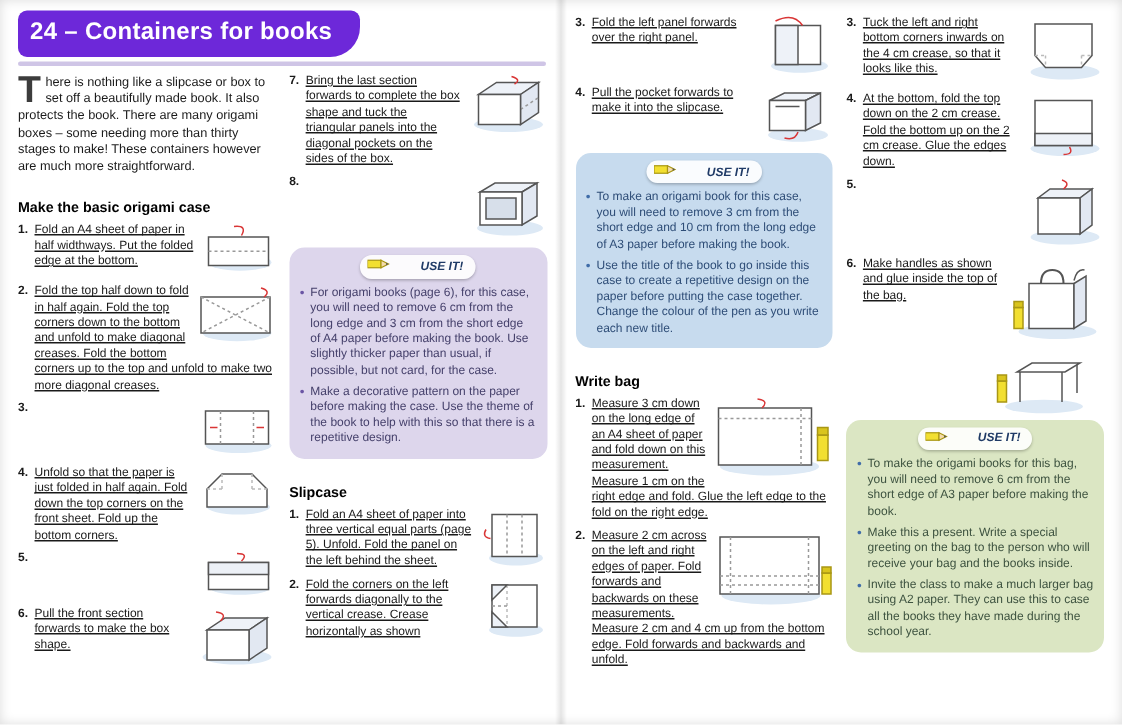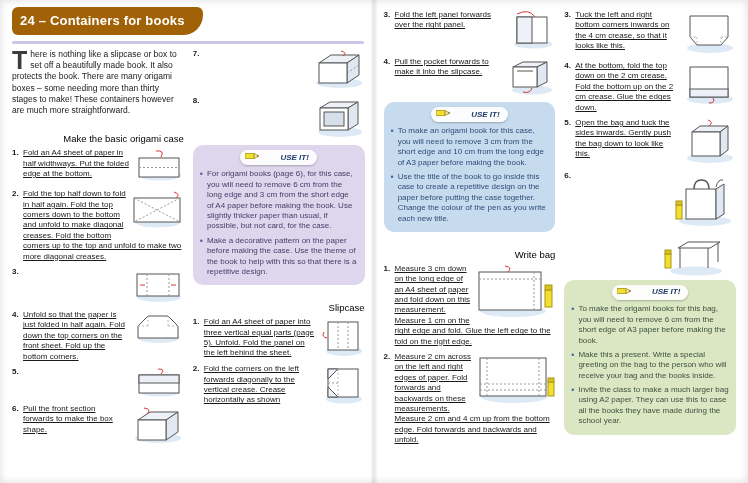--- a/index.html
+++ b/index.html
@@ -16,33 +16,33 @@
     content:"";position:absolute;left:370px;top:0;width:8px;height:100%;
     background:linear-gradient(to right,rgba(0,0,0,0),rgba(0,0,0,.10),rgba(0,0,0,0));
     pointer-events:none;
   }
   .page{width:374px;height:483px;padding:7px 9px 16px 12px;position:relative;overflow:hidden;}
   .page-right{padding:10px 12px 16px 10px;}
 
   
   .banner{position:relative;height:33px;margin-bottom:9px;}
   .banner-pill{
-    display:inline-block;background:#a16207;color:#fff;font-weight:bold;
-    font-size:13px;letter-spacing:.2px;padding:6px 18px 7px 8px;
+    display:inline-block;background:#6d28d9;color:#fff;font-weight:bold;
+    font-size:16px;letter-spacing:.2px;padding:6px 18px 7px 8px;
     border-radius:6px 6px 20px 6px;
   }
   .banner-line{position:absolute;left:0;bottom:-4px;width:352px;height:3px;background:#cfc5e6;border-radius:2px;}
 
   .cols{display:flex;gap:9px;}
   .col{flex:1 1 0;min-width:0;}
 
   .intro{font-size:8.5px;line-height:1.32;margin:0 0 6px 0;text-align:left;}
   .dropcap{float:left;font-size:25px;line-height:20px;font-weight:bold;color:#3c3c3c;margin:1px 3px 0 0;}
 
-  h3{font-size:9.5px;margin:17px 0 4px 0;font-weight:normal;color:#000;text-align:right;}
+  h3{font-size:9.5px;margin:17px 0 4px 0;font-weight:bold;color:#000;}
 
   .step{display:flex;margin:0 0 5px 0;font-size:8px;line-height:1.3;}
   .step .num{flex:0 0 11px;font-weight:bold;}
   .step .stext{flex:1 1 auto;display:flow-root;min-width:0;text-decoration:underline;}
   .fig{float:right;margin:0 0 2px 4px;}
   .fig svg{display:block;}
 
   
   .useit{border-radius:10px;padding:5px 7px 4px 7px;margin:4px 0 8px 0;font-size:8px;line-height:1.3;}
   .useit-case{background:#ddd6ec;color:#45406b;}
@@ -183,20 +183,21 @@
             <span class="fig">
               <svg width="54" height="40" viewBox="0 0 54 40">
                 <ellipse cx="28" cy="34" rx="23" ry="5" fill="#dde9f5"></ellipse>
                 <polygon points="8,14 36,14 48,6 20,6" fill="#eef2f8" stroke="#555"></polygon>
                 <polygon points="36,14 48,6 48,26 36,34" fill="#e2e8f2" stroke="#555"></polygon>
                 <line x1="36" y1="24" x2="48" y2="16" stroke="#999" stroke-dasharray="2 2"></line>
                 <rect x="8" y="14" width="28" height="20" fill="#fff" stroke="#555"></rect>
                 <path d="M30 2q7 2 2 5" fill="none" stroke="#d93636"></path>
               </svg>
             </span>
+            <span>Bring the last section forwards to complete the box shape and tuck the triangular panels into the diagonal pockets on the sides of the box.</span>
           </div>
         </div>
 
         <div class="step">
           <span class="num">8.</span>
           <div class="stext">
             <span class="fig">
               <svg width="52" height="42" viewBox="0 0 52 42">
                 <ellipse cx="27" cy="36" rx="22" ry="5" fill="#dde9f5"></ellipse>
                 <polygon points="7,12 35,12 45,6 17,6" fill="#eef2f8" stroke="#555"></polygon>
@@ -415,40 +416,40 @@
           <div class="stext">
             <span class="fig">
               <svg width="54" height="46" viewBox="0 0 54 46">
                 <ellipse cx="28" cy="40" rx="23" ry="5" fill="#dde9f5"></ellipse>
                 <polygon points="10,14 38,14 46,8 18,8" fill="#eef2f8" stroke="#555"></polygon>
                 <polygon points="38,14 46,8 46,32 38,38" fill="#e2e8f2" stroke="#555"></polygon>
                 <rect x="10" y="14" width="28" height="24" fill="#fff" stroke="#555"></rect>
                 <path d="M26 2q6 2 1 6" fill="none" stroke="#d93636"></path>
               </svg>
             </span>
-            <span>Open the bag and tuck the sides inwards. Gently push the bag down to look like this.</span>
           </div>
         </div>
 
         <div class="step">
           <span class="num">6.</span>
           <div class="stext">
             <span class="fig">
               <svg width="62" height="56" viewBox="0 0 62 56">
                 <ellipse cx="31" cy="50" rx="26" ry="5" fill="#dde9f5"></ellipse>
                 <path d="M20 18q0-9 7.5-9t7.5 9" fill="none" stroke="#555" stroke-width="1.4"></path>
                 <path d="M42 16q2-8 7-7" fill="none" stroke="#555"></path>
                 <rect x="12" y="18" width="30" height="30" fill="#fff" stroke="#555"></rect>
                 <polygon points="42,18 50,13 50,43 42,48" fill="#e2e8f2" stroke="#555"></polygon>
                 <g>
                   <rect x="2" y="34" width="6" height="14" fill="#f2df31" stroke="#a99714"></rect>
                   <rect x="2" y="30" width="6" height="4" fill="#d9c41d" stroke="#a99714"></rect>
                 </g>
               </svg>
             </span>
+            <span>Make handles as shown and glue inside the top of the bag.</span>
           </div>
         </div>
 
         <div class="standalone-fig">
           <svg width="64" height="42" viewBox="0 0 64 42">
             <ellipse cx="34" cy="37" rx="26" ry="4.5" fill="#dde9f5"></ellipse>
             <g>
               <rect x="3" y="20" width="6" height="14" fill="#f2df31" stroke="#a99714"></rect>
               <rect x="3" y="16" width="6" height="4" fill="#d9c41d" stroke="#a99714"></rect>
             </g>

